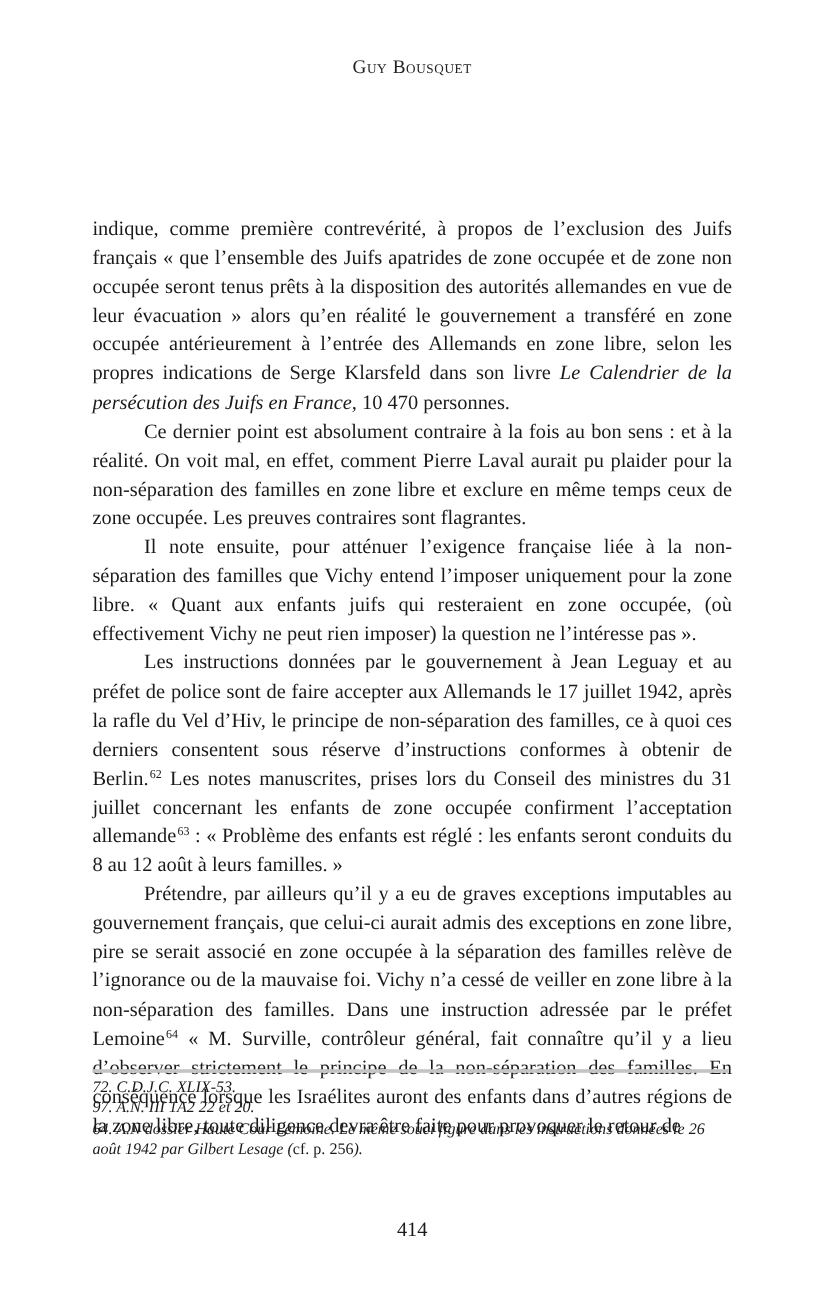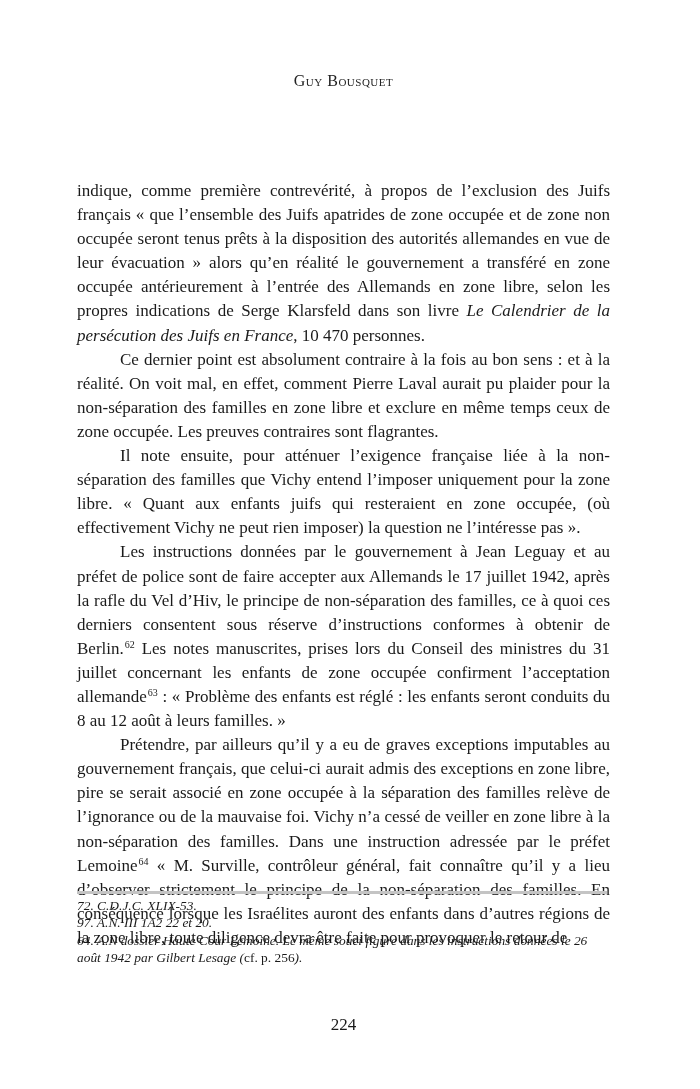--- a/index.html
+++ b/index.html
@@ -10,21 +10,21 @@
   body {
     width: 700px;
     height: 1089px;
     position: relative;
     overflow: hidden;
     font-family: "Liberation Serif", "DejaVu Serif", serif;
     color: #1a1a1a;
   }
   .running-head {
     position: absolute;
-    top: 72px;
+    top: 48px;
     left: 77px;
     width: 533px;
     text-align: center;
     font-size: 16px;
     font-variant: small-caps;
     letter-spacing: 0.5px;
     color: #222;
   }
   .body-text {
     position: absolute;
@@ -94,13 +94,13 @@
   </div>
 
 <div class="separator"></div>
 
 <div class="footnotes" id="footnotes">
     <div class="fn"><span>72. </span><span>C.D.J.C. XLIX-53.</span></div>
     <div class="fn"><span>97. </span><span>A.N. III 1A2 22 et 20.</span></div>
     <div class="fn"><span>64. </span><span>A.N dossier Haute Cour Lemoine. Le même souci figure dans les instructions données le 26 août 1942 par Gilbert Lesage (</span><span class="upright">cf. p. 256</span><span>).</span></div>
   </div>
 
-<div class="page-number">224</div>
+<div class="page-number">414</div>
 
 </body></html>

